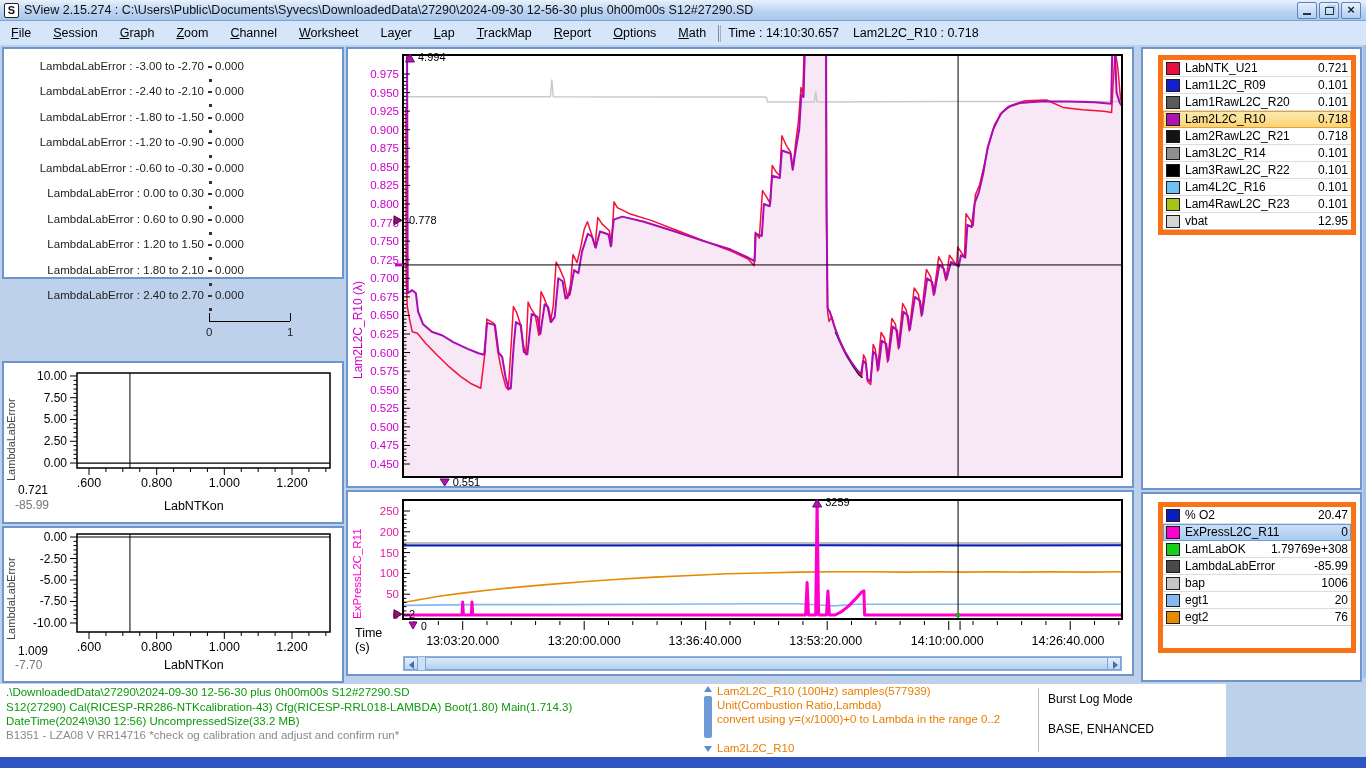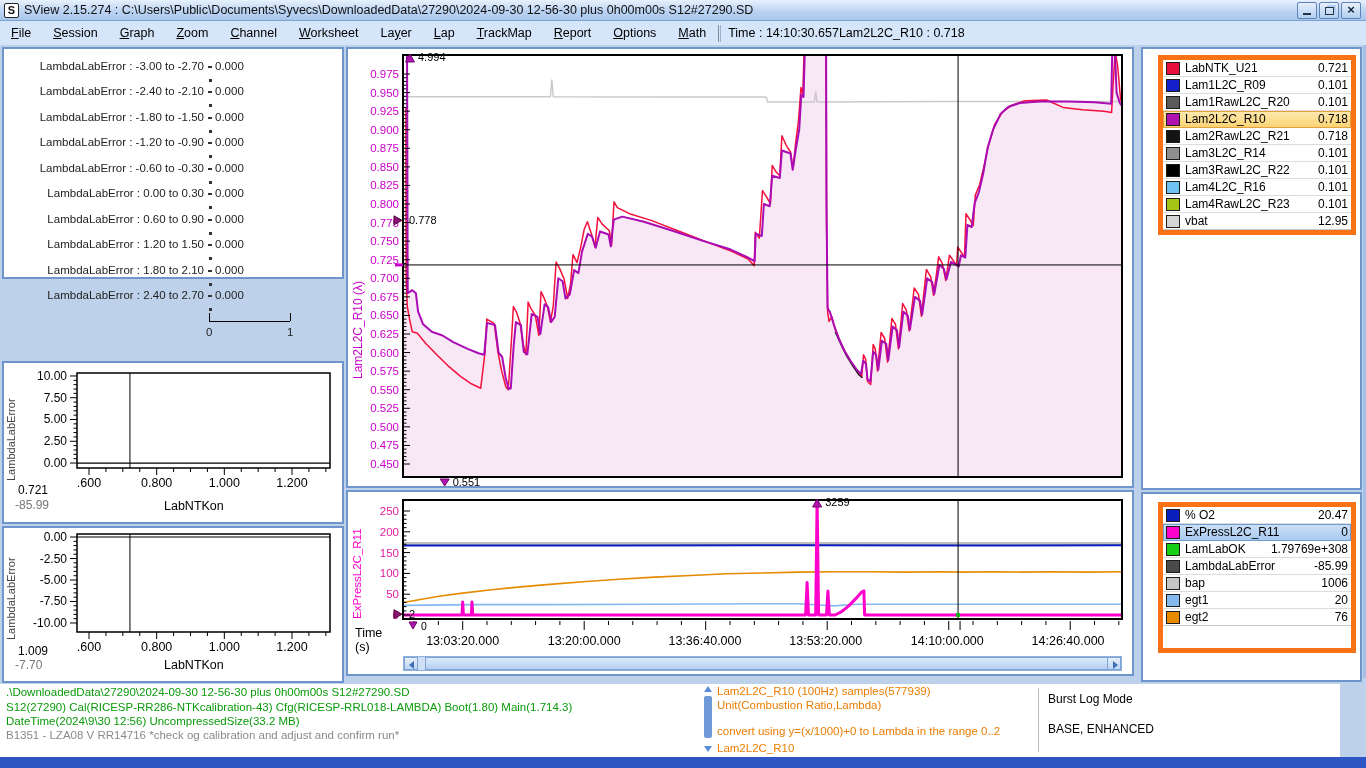--- a/index.html
+++ b/index.html
@@ -16,21 +16,21 @@
   .glyph-min{width:8px;height:2px;background:#234;margin-top:8px;}
   .glyph-restore{width:7px;height:6px;border:1px solid #234;box-shadow:2px -2px 0 -0px #b4cff2,3px -3px 0 -1px #234;margin-top:2px;}
   .glyph-close{font-weight:bold;font-size:13px;line-height:10px;color:#123;}
   
   .menubar{position:absolute;left:0;top:21px;width:1366px;height:24px;display:flex;align-items:center;
     background:#d5e5fa;font-size:12.5px;color:#000;}
   .menu-item{padding:3px 11px;cursor:default;}
   .menu-sep{width:1px;height:17px;background:#7b8ba0;margin:0 1px;}
   .menu-sep2{width:1px;height:17px;background:#9fb2c8;margin-right:7px;}
   .menu-status{font-size:12.5px;}
-  .menu-status b{font-weight:normal;}
+  .menu-status b{font-weight:normal;margin-left:14px;}
   
   .panel{position:absolute;background:#fff;border:2px solid #6e96cc;box-sizing:border-box;}
   svg{display:block;font-family:"Liberation Sans",sans-serif;}
   .rot-label{position:absolute;writing-mode:vertical-rl;transform:rotate(180deg);font-size:12px;white-space:nowrap;}
   
   .chanlist{position:absolute;left:15px;right:4px;top:6px;border:5px solid #f97316;background:#fff;}
   .chan-row{display:flex;align-items:center;height:16px;padding:0 3px;border-bottom:1px solid #dcdcdc;font-size:12px;color:#000;}
   .chan-row:last-child{border-bottom:1px solid #c8c8c8;}
   .chan-swatch{width:12px;height:11px;border:1px solid #1c1c1c;margin-right:5px;flex:0 0 auto;}
   .chan-name{flex:1;white-space:nowrap;overflow:hidden;}
@@ -45,21 +45,21 @@
   .hist-val{position:absolute;font-size:11.5px;color:#222;}
   .hist-axis{position:absolute;height:1px;background:#000;}
   .hist-tickv{position:absolute;width:1px;height:8px;background:#000;}
   .hist-axlabel{position:absolute;font-size:11.5px;color:#222;}
   
   .hscroll{position:absolute;background:#cfe0f5;border:1px solid #8fb0da;box-sizing:border-box;}
   .hs-arrow{position:absolute;top:0;width:14px;height:100%;background:linear-gradient(#e7f0fc,#bcd5f3);border:1px solid #7fa3d4;box-sizing:border-box;}
   .hs-thumb{position:absolute;top:0;height:100%;background:linear-gradient(#dcebfb,#b3cff1);border:1px solid #7fa3d4;box-sizing:border-box;}
   .tri{width:0;height:0;position:absolute;}
   
-  .statusbar{position:absolute;left:0;top:684px;width:1340px;height:73px;background:#fff;font-size:11.5px;}
+  .statusbar{position:absolute;left:0;top:684px;width:1226px;height:73px;background:#fff;font-size:11.5px;}
   .status-green{position:absolute;left:6px;color:#0a9a0a;white-space:nowrap;}
   .status-gray{position:absolute;left:6px;color:#8a8a8a;white-space:nowrap;}
   .status-orange{position:absolute;left:717px;color:#ea7d00;white-space:nowrap;}
   .vscroll-mini{position:absolute;left:703px;top:2px;width:10px;height:68px;}
   .vs-thumb{position:absolute;left:1px;width:8px;background:#6f9ad8;border-radius:2px;}
   .status-div{position:absolute;left:1038px;top:4px;width:1px;height:64px;background:#bdbdbd;}
   .mode-text{position:absolute;left:1048px;color:#000;font-size:12px;white-space:nowrap;}
   .bottombar{position:absolute;left:0;top:757px;width:1366px;height:11px;background:#2d55c4;}
   .rightedge{position:absolute;right:0;top:45px;width:3px;height:633px;background:#a4c0e6;}
 </style>
@@ -636,21 +636,21 @@
       </div>
     <div class="status-gray" style="top:45px;">B1351 - LZA08 V RR14716 *check og calibration and adjust and confirm run*</div>
     <div class="vscroll-mini">
       <span class="tri" style="left:1px;top:0;border-left:4px solid transparent;border-right:4px solid transparent;border-bottom:6px solid #5b8dd6;"></span>
       <span class="vs-thumb" style="top:10px;height:42px;"></span>
       <span class="tri" style="left:1px;bottom:2px;border-left:4px solid transparent;border-right:4px solid transparent;border-top:6px solid #5b8dd6;"></span>
     </div>
     <div id="status-orange">
         <div class="status-orange" style="top: 1px;">Lam2L2C_R10 (100Hz) samples(577939)</div>
         <div class="status-orange" style="top: 15.3px;">Unit(Combustion Ratio,Lambda)</div>
-        <div class="status-orange" style="top: 41px;">convert using y=(x/1000)+0 to Lambda in the range 0..2</div>
+        <div class="status-orange" style="top: 29px;">convert using y=(x/1000)+0 to Lambda in the range 0..2</div>
         <div class="status-orange" style="top: 59px; margin-top: 16px;">UnitGroup(Lam2L2C_R10)</div>
         <div class="status-orange" style="top: 58.2px;">  Lam2L2C_R10</div>
       </div>
     <div class="status-div"></div>
     <div class="mode-text" style="top:8px;">Burst Log Mode</div>
     <div class="mode-text" style="top:38px;">BASE, ENHANCED</div>
   </div>
 
   <div class="rightedge"></div>
   <div class="bottombar"></div>

